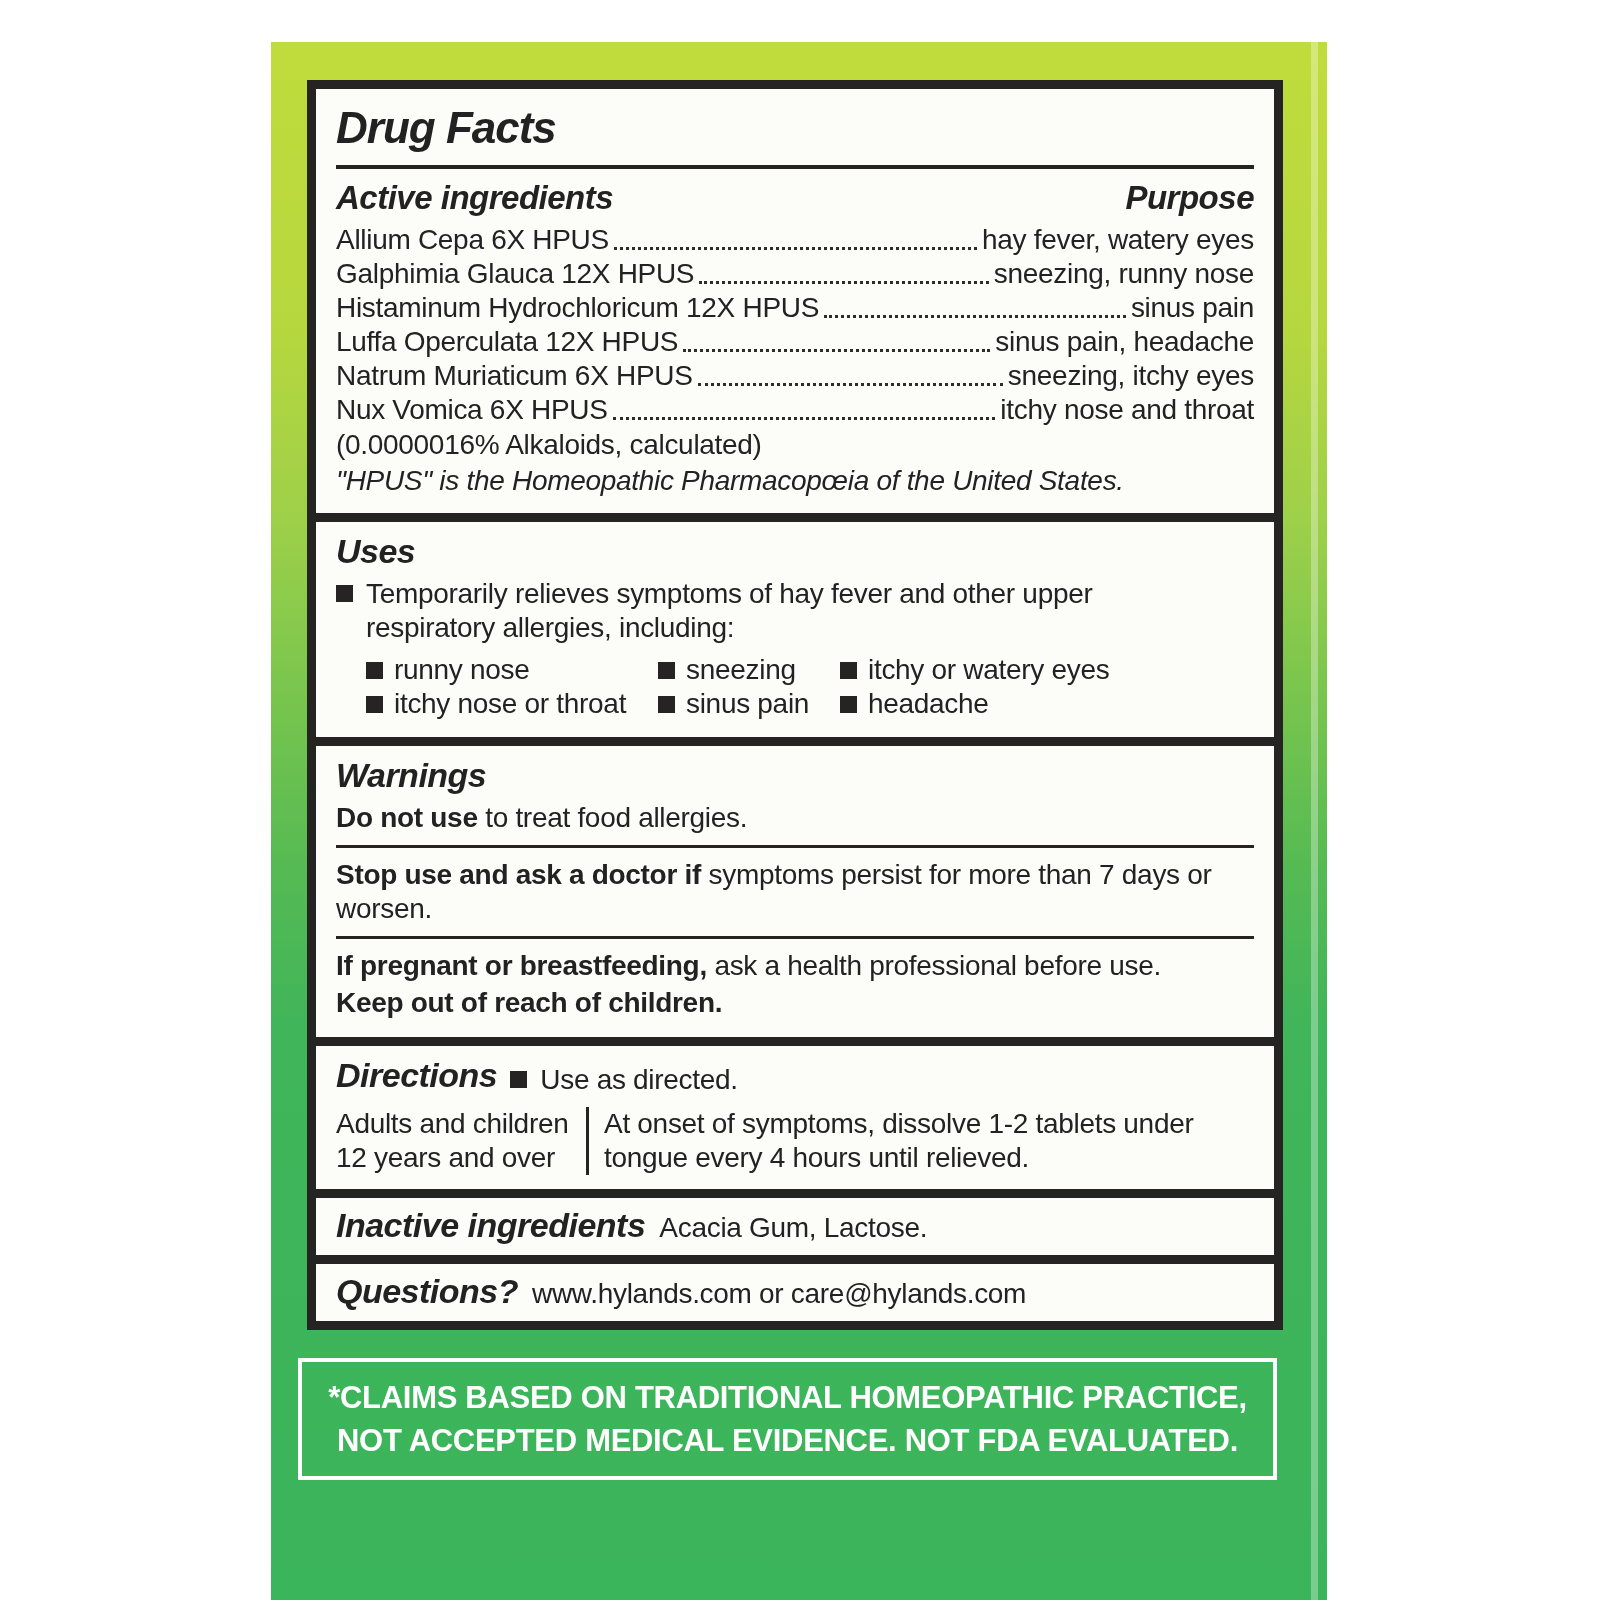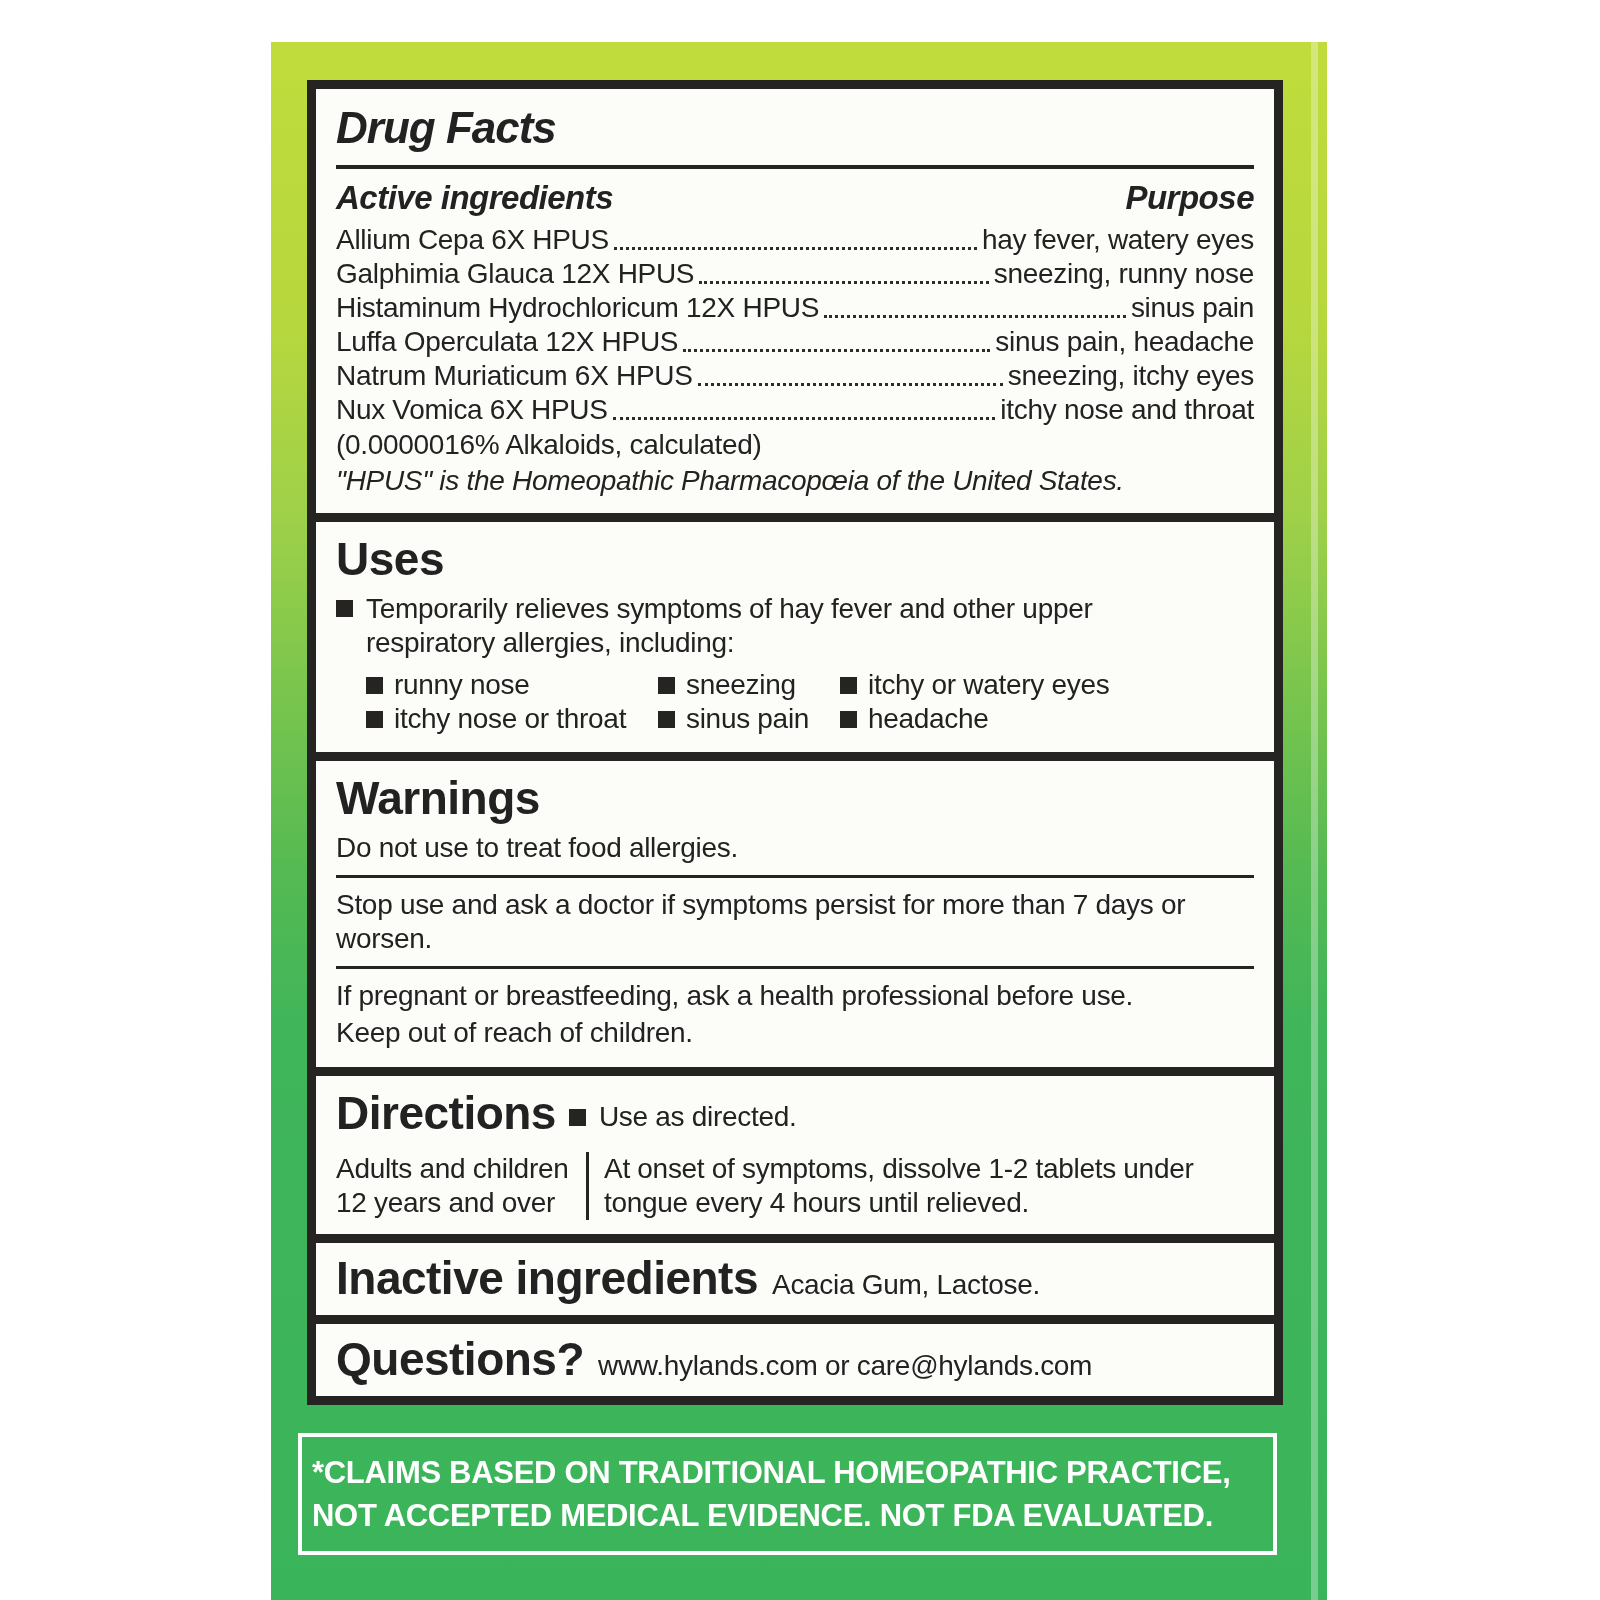--- a/index.html
+++ b/index.html
@@ -40,53 +40,53 @@
     font-size:33px; font-weight:bold; font-style:italic;
     margin:10px 0 6px; letter-spacing:-0.5px;
   }
   .ing-row { display:flex; align-items:flex-end; font-size:28px; line-height:34px; letter-spacing:-0.3px; }
   .ing-name, .ing-purpose { white-space:nowrap; }
   .dots { flex:1 1 auto; min-width:26px; border-bottom:3px dotted #2e2c2b; margin:0 5px 7px 5px; }
   .note-line { font-size:28px; line-height:35px; letter-spacing:-0.3px; }
   .hpus-line { font-size:28px; line-height:37px; font-style:italic; letter-spacing:-0.3px; }
 
   .sec-heading {
-    font-size:46px; font-weight:bold; 
+    font-size:34px; font-weight:bold; font-style:italic;
     letter-spacing:-0.5px; margin-bottom:6px;
   }
   .body-txt { font-size:28px; line-height:34px; letter-spacing:-0.3px; }
 
   .bullet-row { display:flex; gap:13px; margin-top:2px; }
   .sq { width:17px; height:17px; background:#262423; flex:0 0 auto; }
   .bullet-row .sq { margin-top:8px; }
   .uses-text { max-width:838px; }
   .sym-grid {
     display:grid; grid-template-columns:292px 182px auto;
     row-gap:0; margin:8px 0 2px 30px;
   }
   .sym { display:flex; align-items:center; gap:11px; }
 
   .warn-item { margin:3px 0; }
   .warn-hr { height:3px; background:#262423; margin:10px 0; }
-  b { font-weight:normal; }
+  b { font-weight:bold; }
 
   .dir-head { display:flex; align-items:center; gap:13px; margin-bottom:4px; }
   .dir-table { display:flex; margin-top:0; }
   .dir-who { flex:0 0 250px; padding-right:10px; }
   .dir-divider { width:3px; background:#262423; flex:0 0 auto; }
   .dir-how { flex:1 1 auto; padding-left:15px; }
 
   .inline-sec { display:flex; align-items:baseline; gap:14px; padding:8px 20px 10px; }
   .inline-sec .sec-heading { margin-bottom:0; }
 
   
   .claims-box {
     margin:28px 50px 0 27px;
     border:4px solid #ffffff; color:#ffffff;
-    text-align:left; font-weight:bold;
+    text-align:center; font-weight:bold;
     font-size:31px; line-height:43px; letter-spacing:-0.3px;
     padding:14px 10px;
   }
   .tamper-line {
     margin-top:24px; color:#ffffff; text-align:center;
     font-weight:bold; font-size:31px; letter-spacing:-0.3px;
   }
 </style>
 </head>
 <body>

